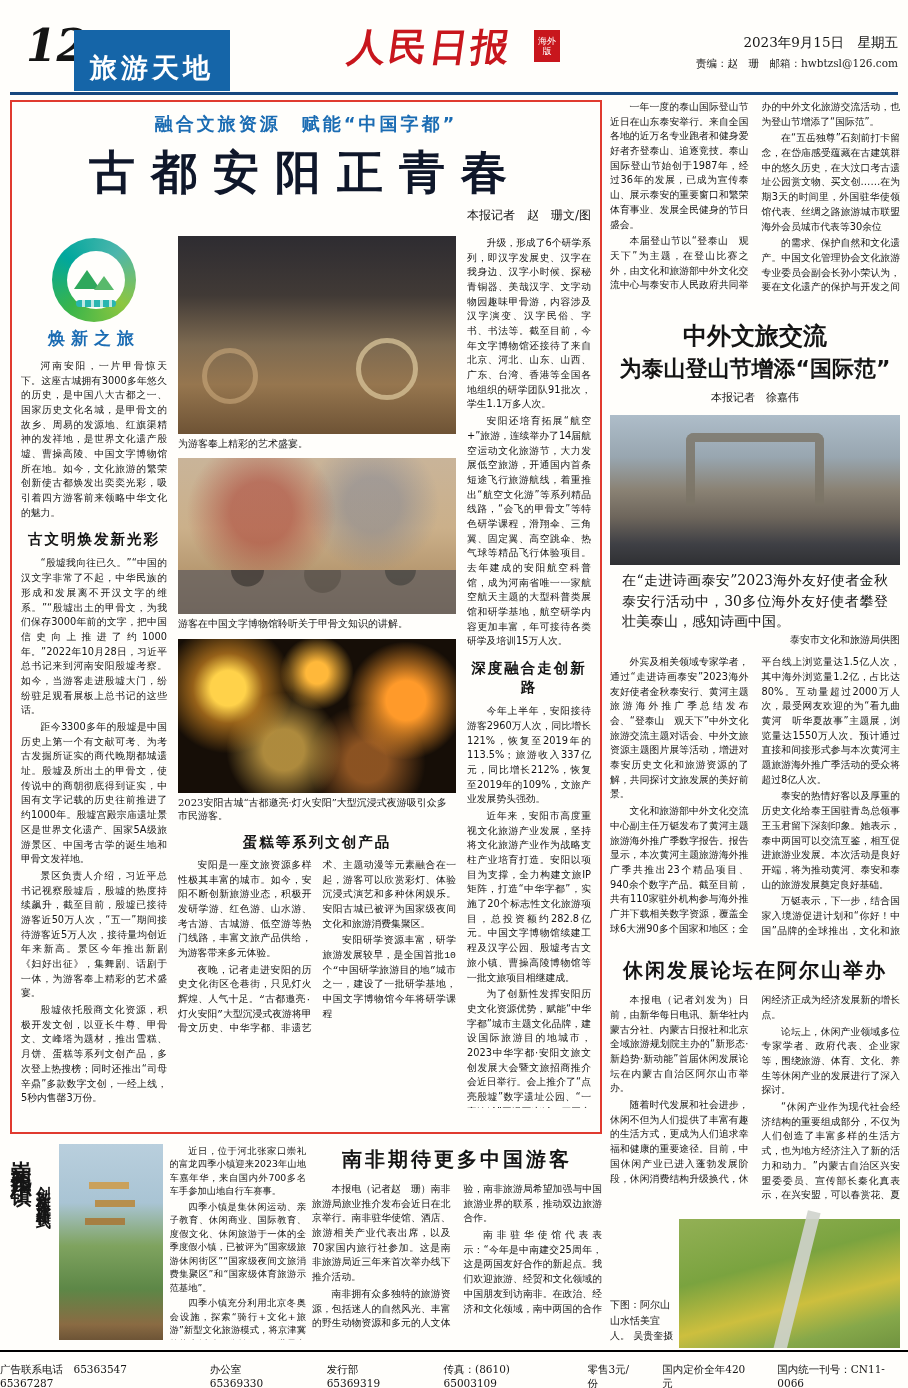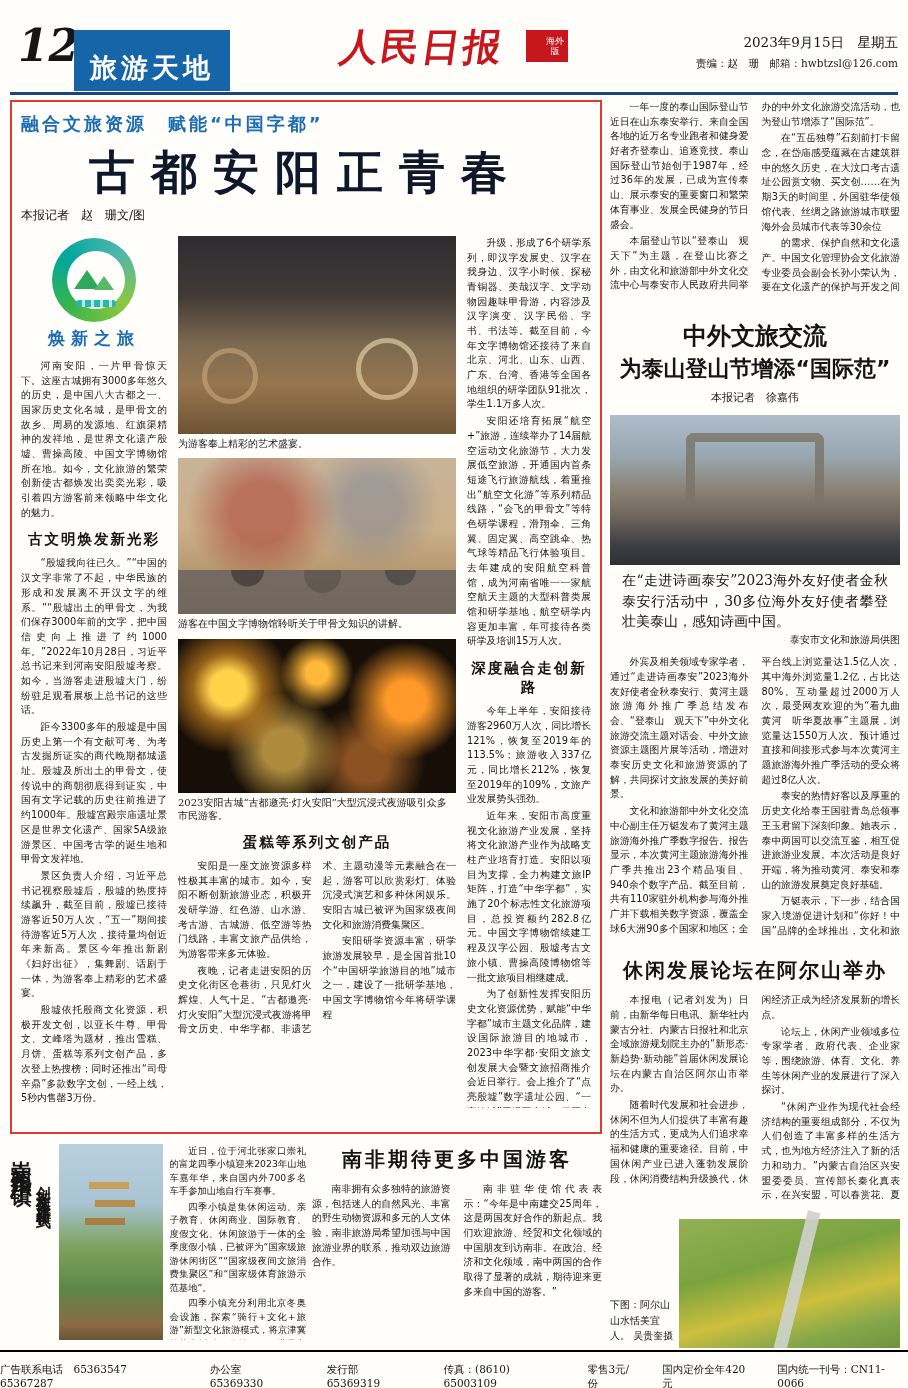--- a/index.html
+++ b/index.html
@@ -1,39 +1,39 @@
 <!DOCTYPE html>
 <html><head>
 <meta charset="utf-8">
 <style>
   html,body{margin:0;padding:0;}
   body{width:908px;height:1388px;position:relative;background:#fffefb;color:#151515;
        font-family:"DejaVu Sans","Liberation Sans",sans-serif;overflow:hidden;}
   
   .hdr{position:absolute;left:10px;top:24px;right:10px;height:64px;}
-  .pagenum{position:absolute;left:8px;top:0;font-family:"DejaVu Serif",serif;font-style:italic;
+  .pagenum{position:absolute;left:16px;top:0;font-family:"DejaVu Serif",serif;font-style:italic;
            font-weight:bold;font-size:44px;line-height:1;}
   .section-box{position:absolute;left:64px;top:6px;background:#1565a8;color:#fff;font-weight:bold;
            font-size:27px;letter-spacing:4px;padding:20px 16px 5px;}
   .masthead{position:absolute;left:50%;top:2px;transform:translateX(-50%);display:flex;align-items:flex-start;}
   .masthead-name{color:#c8161d;font-family:"DejaVu Serif",serif;font-weight:bold;font-size:38px;
            transform:skewX(-8deg);letter-spacing:3px;line-height:1.1;}
   .seal{width:26px;height:32px;background:#c8161d;color:#fff;font-size:9px;line-height:1.15;
-           display:flex;align-items:center;justify-content:center;text-align:center;margin-left:22px;margin-top:4px;padding-left:16px;}
+           display:flex;align-items:center;justify-content:center;text-align:center;margin-left:22px;margin-top:4px;}
   .hdr-right{position:absolute;right:0;top:10px;text-align:right;font-family:"DejaVu Serif",serif;}
   .hdr-date{font-size:13.5px;margin-bottom:5px;}
   .hdr-editor{font-size:10.5px;color:#222;}
   .hdr-rule{position:absolute;left:10px;right:10px;top:92px;border-top:3px solid #17477e;}
   
   .main-box{position:absolute;left:10px;top:100px;width:592px;height:1034px;border:2px solid #e03a2f;
             box-sizing:border-box;padding:6px 9px;overflow:hidden;background:#fffefb;}
-  .kicker{color:#1b6cb3;font-size:18px;font-weight:600;letter-spacing:3px;margin-top:4px;}
+  .kicker{text-align:center;color:#1b6cb3;font-size:18px;font-weight:600;letter-spacing:3px;margin-top:4px;}
   .main-headline{text-align:center;color:#0f172a;font-family:"DejaVu Serif",serif;font-weight:bold;
             font-size:46px;letter-spacing:16px;line-height:1.15;margin:10px 0 8px;}
-  .main-byline{text-align:left;font-size:12px;margin-bottom:12px;}
+  .main-byline{text-align:right;font-size:12px;margin-bottom:12px;}
   .main-cols{display:flex;gap:11px;height:872px;overflow:hidden;}
   .mcol1{width:146px;overflow:hidden;}
   .mcolmid{width:278px;overflow:hidden;}
   .mcol4{flex:1;overflow:hidden;}
   .logo{width:84px;height:84px;margin:2px auto 5px;border-radius:50%;position:relative;
         background:conic-gradient(from 130deg,#8dc63f,#39b54a,#00a79d,#4db6ac,#8dc63f);}
   .logo-inner{position:absolute;left:15px;top:13px;width:58px;height:58px;background:#fffefb;border-radius:50%;}
   .logo-mtn1{position:absolute;left:22px;top:32px;width:0;height:0;border-left:13px solid transparent;
         border-right:13px solid transparent;border-bottom:19px solid #2fa85c;}
   .logo-mtn2{position:absolute;left:42px;top:38px;width:0;height:0;border-left:10px solid transparent;
@@ -58,21 +58,21 @@
                    radial-gradient(circle at 52% 10%,#55504c 0 18px,transparent 19px),
                    radial-gradient(circle at 80% 0%,#444 0 15px,transparent 16px),#6b6460;opacity:.85;}
   .ph-lantern{height:154px;background:
         radial-gradient(circle at 18% 32%,#ffd24a 0 7%,rgba(255,165,40,.55) 14%,transparent 26%),
         radial-gradient(circle at 50% 22%,#ffb83a 0 6%,transparent 20%),
         radial-gradient(circle at 82% 40%,#ff9a2a 0 8%,transparent 24%),
         radial-gradient(circle at 38% 72%,rgba(255,205,90,.65) 0 10%,transparent 28%),
         radial-gradient(circle at 68% 80%,rgba(255,150,60,.5) 0 9%,transparent 26%),#160e07;}
   .ph-cap{font-family:"DejaVu Serif",serif;font-size:10px;line-height:1.35;margin:3px 0 8px;text-align:left;}
   .twocol{columns:2;column-gap:11px;}
-  .mid-text{height:238px;overflow:hidden;}
+  .mid-text{height:238px;overflow:hidden;font-family:Liberation Mono, monospace;}
   
   .rcol{position:absolute;left:610px;top:100px;width:290px;height:1248px;overflow:hidden;}
   .rc-lead{columns:2;column-gap:13px;height:206px;overflow:hidden;}
   .rc-h1{text-align:center;font-weight:bold;font-size:24px;line-height:1.4;margin:14px 0 2px;}
   .rc-h1 .l2{display:block;font-size:22px;}
   .rc-byline{text-align:center;font-size:11px;margin:6px 0 10px;}
   .ph-taishan{height:150px;background:
         linear-gradient(180deg,#aebdc9 0%,#98a6b0 28%,#8a8274 50%,#6e665c 68%,#3f4045 86%,#2f3033 100%);}
   .ph-taishan::before{content:"";position:absolute;left:50%;top:18px;transform:translateX(-50%);
         width:120px;height:64px;border:9px solid #7b7466;border-bottom:none;border-radius:8px 8px 0 0;opacity:.8;}
@@ -223,20 +223,21 @@
     <p>近日，位于河北张家口崇礼的富龙四季小镇迎来2023年山地车嘉年华，来自国内外700多名车手参加山地自行车赛事。</p>
     <p>四季小镇是集休闲运动、亲子教育、休闲商业、国际教育、度假文化、休闲旅游于一体的全季度假小镇，已被评为“国家级旅游休闲街区”“国家级夜间文旅消费集聚区”和“国家级体育旅游示范基地”。</p>
     <p>四季小镇充分利用北京冬奥会设施，探索“骑行+文化+旅游”新型文化旅游模式，将京津冀的热点活动、公益项目、世界文化艺术和众多文化IP等引入崇礼，助力京津冀协同发展和“宜居宜游休闲度假目的地”建设。</p>
 
   </div>
 </div>
 
 <div class="bm">
   <div class="bm-h">南非期待更多中国游客</div>
   <div class="bm-text">
+    <p>本报电（记者赵　珊）南非旅游局旅业推介发布会近日在北京举行。南非驻华使馆、酒店、旅游相关产业代表出席，以及70家国内旅行社参加。这是南非旅游局近三年来首次举办线下推介活动。</p>
     <p>南非拥有众多独特的旅游资源，包括迷人的自然风光、丰富的野生动物资源和多元的人文体验，南非旅游局希望加强与中国旅游业界的联系，推动双边旅游合作。</p>
     <p>南非驻华使馆代表表示：“今年是中南建交25周年，这是两国友好合作的新起点。我们欢迎旅游、经贸和文化领域的中国朋友到访南非。在政治、经济和文化领域，南中两国的合作取得了显著的成就，期待迎来更多来自中国的游客。”</p>
   </div>
 </div>
 
 <div class="footer">
   <div class="footer-row">
     <span>广告联系电话　65363547　65367287</span>
     <span>办公室　65369330</span>
     <span>发行部　65369319</span>

